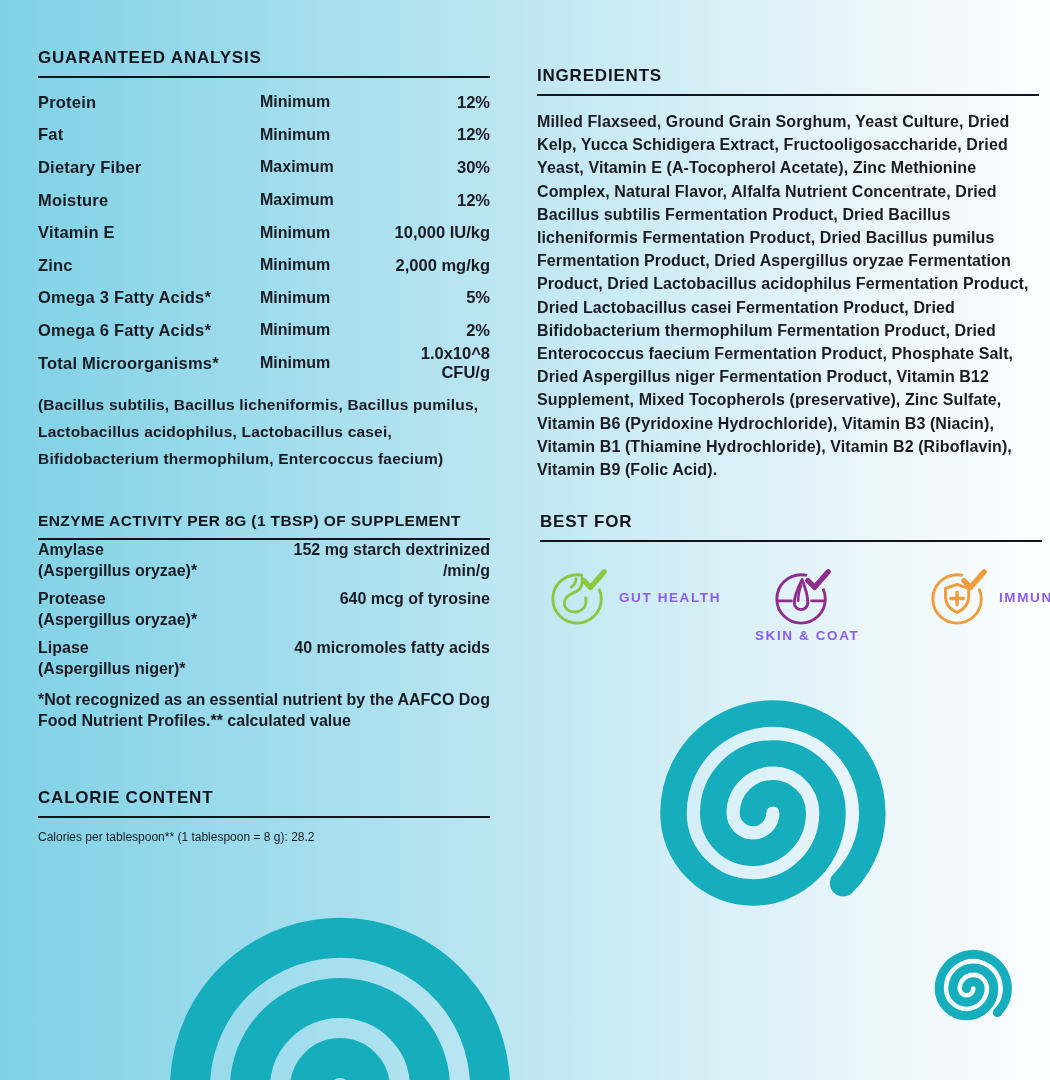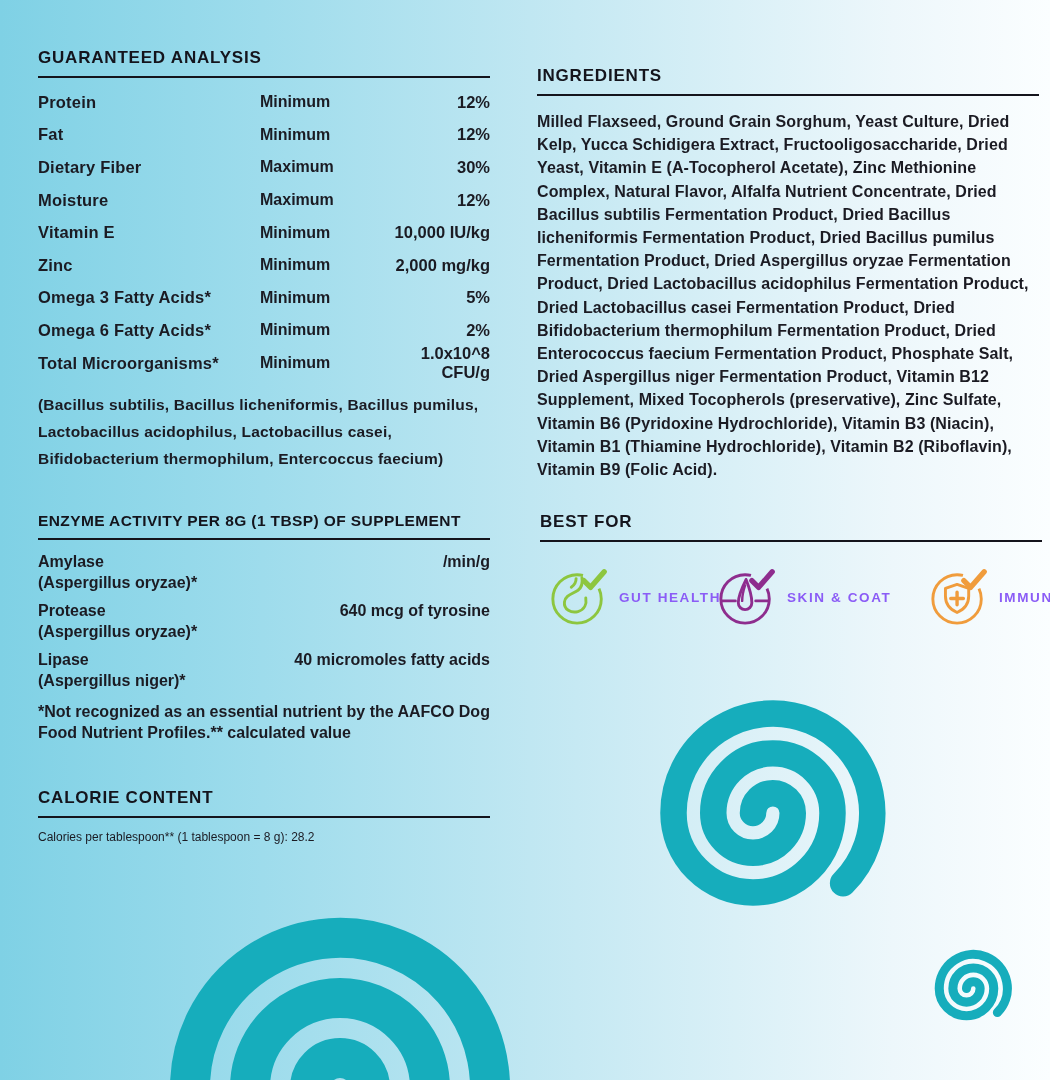--- a/index.html
+++ b/index.html
@@ -19,38 +19,38 @@
   #ga{left:38px;top:48px;width:452px;}
   .ga-rows{margin-top:8px;}
   .ga-row{display:flex;align-items:center;height:32.6px;}
   .ga-label{width:222px;font-size:16.5px;font-weight:bold;letter-spacing:.2px;}
   .ga-qual{width:112px;font-size:16px;font-weight:bold;}
   .ga-val{flex:1;text-align:right;font-size:16.5px;font-weight:bold;}
   .ga-note{margin:12px 0 0 0;font-size:15.5px;font-weight:bold;line-height:27px;letter-spacing:.2px;}
   
   #enzyme{left:38px;top:512px;width:452px;}
   #enzyme h2{font-size:15.5px;letter-spacing:.4px;}
-  .enz-rows{margin-top:12px;}
+  .enz-rows{}
   .enz-row{display:flex;margin-bottom:8px;}
   .enz-left{width:205px;}
   .enz-right{flex:1;text-align:right;}
   .enz-row span{display:block;font-size:16px;font-weight:bold;line-height:20.5px;}
   .footnote{margin:10px 0 0 0;font-size:16px;font-weight:bold;line-height:21px;}
   
   #calorie{left:38px;top:788px;width:452px;}
   #calorie p{margin:12px 0 0 0;font-size:12px;font-weight:normal;}
   
   #ingredients{left:537px;top:34px;width:502px;margin-top:32px;}
   #ingredients p{margin:14px 0 0 0;font-size:16px;font-weight:bold;line-height:23.2px;letter-spacing:.1px;}
   
   #bestfor{left:540px;top:512px;width:502px;}
   .bf-items{position:relative;height:100px;}
   .bf-item{position:absolute;top:24px;display:flex;align-items:center;}
   .bf-item.i0{left:8px;}
-  .bf-item.i1{left:176px;}
+  .bf-item.i1{left:206px;flex-direction:column;}
   .bf-item.i2{left:388px;}
   .bf-icon{width:62px;height:62px;flex:0 0 62px;}
   .bf-icon.gut{color:#8dc63f;}
   .bf-icon.skin{color:#8e2d8e;}
   .bf-icon.immune{color:#f09c3c;}
   .bf-label{margin-left:9px;font-size:13.5px;font-weight:bold;letter-spacing:1.6px;color:#8b5cf6;white-space:nowrap;}
   
   .spiral{position:absolute;z-index:1;color:#16adbc;pointer-events:none;}
   #spiral-right{left:594px;top:654px;width:318px;height:318px;}
   #spiral-bottom{left:70px;top:848px;width:480px;height:480px;}
@@ -123,20 +123,21 @@
 <section id="enzyme">
   <h2>ENZYME ACTIVITY PER 8G (1 TBSP) OF SUPPLEMENT</h2>
   <div class="rule"></div>
   <div class="enz-rows">
     <div class="enz-row">
       <div class="enz-left">
           <span>Amylase</span>
           <span>(Aspergillus oryzae)*</span>
         </div>
       <div class="enz-right">
+          <span>152 mg starch dextrinized</span>
           <span>/min/g</span>
         </div>
     </div>
     <div class="enz-row">
       <div class="enz-left">
           <span>Protease</span>
           <span>(Aspergillus oryzae)*</span>
         </div>
       <div class="enz-right">
           <span>640 mcg of tyrosine</span>

